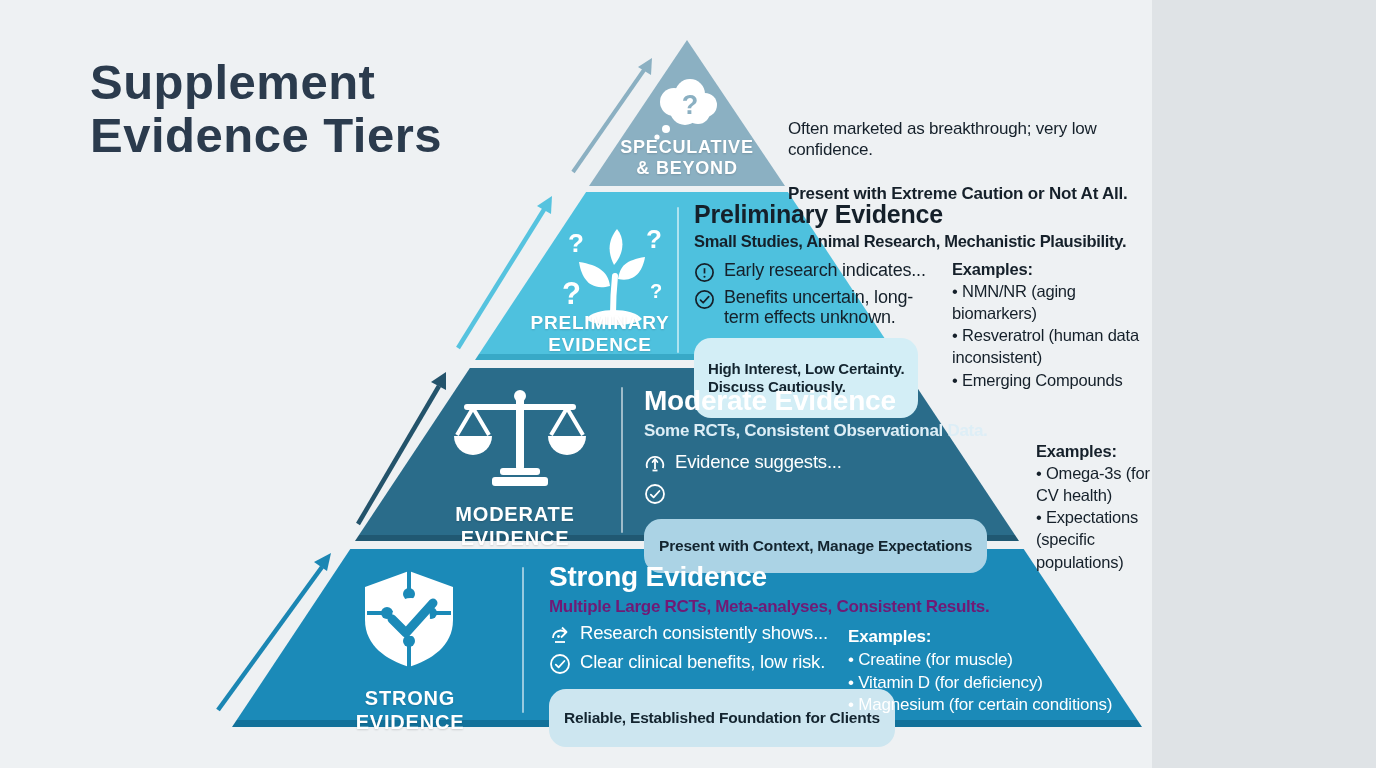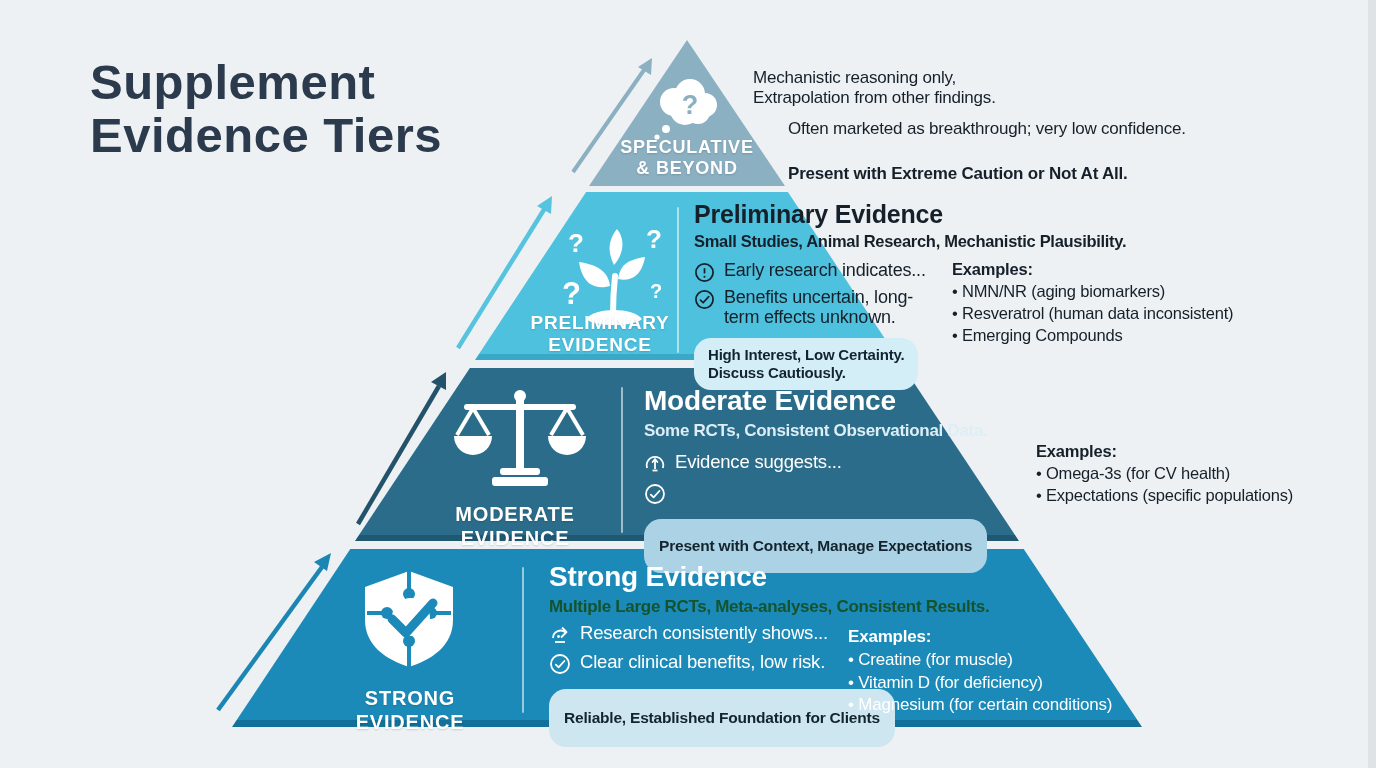--- a/index.html
+++ b/index.html
@@ -1,18 +1,18 @@
 <!DOCTYPE html>
 <html><head>
 <meta charset="utf-8">
 <style>
   * { margin:0; padding:0; box-sizing:border-box; }
   html,body { background:#dfe3e6; }
   .canvas {
-    position:relative; width:1368px; height:768px;
+    position:relative; width:1152px; height:768px;
     background:#eef1f3; overflow:hidden;
     font-family:"Liberation Sans", sans-serif;
     color:#15202a;
   }
   .abs { position:absolute; }
 
   
   .page-title {
     left:90px; top:56px; width:400px;
     font-size:49px; font-weight:bold; line-height:1.08;
@@ -60,31 +60,31 @@
   .content .sub { font-weight:bold; letter-spacing:-.3px; }
   .point { display:flex; align-items:flex-start; gap:9px; letter-spacing:-.2px; }
   .point svg { flex:0 0 auto; margin-top:1px; }
   .pill { display:inline-block; font-weight:bold; border-radius:17px; color:#13242f; letter-spacing:-.2px; }
   .pill span { display:block; }
 
   .c-2 { left:694px; top:200px; }
   .c-2 h2  { font-size:25px; margin-bottom:3px; }
   .c-2 .sub{ font-size:16.5px; margin-bottom:10px; }
   .c-2 .point { font-size:18px; margin:5px 0; max-width:232px; line-height:1.1; }
-  .c-2 .pill { background:#d3eef6; font-size:15px; padding:8px 14px; margin-top:5px; line-height:1.2; }
+  .c-2 .pill { background:#d3eef6; font-size:15px; padding:22px 14px; margin-top:5px; line-height:1.2; }
 
   .c-3 { left:644px; top:385px; color:#fff; }
   .c-3 h2  { font-size:28px; margin-bottom:4px; }
   .c-3 .sub{ font-size:17px; color:#ddeef6; margin-bottom:11px; }
   .c-3 .point { font-size:18.5px; margin:7px 0; line-height:1.1; }
   .c-3 .pill { background:#abd3e5; font-size:15.5px; padding:18px 15px; margin-top:7px; }
 
   .c-4 { left:549px; top:561px; color:#fff; }
   .c-4 h2  { font-size:28px; margin-bottom:4px; }
-  .c-4 .sub{ font-size:17px; color:#14532d; margin-bottom:5px; }
+  .c-4 .sub{ font-size:17px; color:#701a75; margin-bottom:5px; }
   .c-4 .point { font-size:18.5px; margin:6px 0; line-height:1.1; }
   .c-4 .pill { background:#cde6f0; font-size:15.5px; padding:20px 15px; margin-top:8px; }
 
   
   .examples { line-height:1.34; letter-spacing:-.2px; }
   .examples .ex-title { font-weight:bold; }
   .ex-2 { left:952px;  top:258px; font-size:16.5px; }
   .ex-3 { left:1036px; top:440px; font-size:16.5px; }
   .ex-4 { left:848px;  top:626px; font-size:17px; color:#fff; }
   .examples div { display:block; }
@@ -201,24 +201,20 @@
     <span>PRELIMINARY</span>
     <span>EVIDENCE</span>
   </div>
   <div class="band-label bl-3">
     <span>MODERATE EVIDENCE</span>
   </div>
   <div class="band-label bl-4">
     <span>STRONG EVIDENCE</span>
   </div>
 
-  <div class="abs spec-note">
-    <div>Mechanistic reasoning only,</div>
-    <div>Extrapolation from other findings.</div>
-  </div>
   <div class="abs spec-note2">
     <div>Often marketed as breakthrough; very low confidence.</div>
     <div class="bold-line">Present with Extreme Caution or Not At All.</div>
   </div>
 
   <div class="abs content c-2">
     <h2>Preliminary Evidence</h2>
     <div class="sub">Small Studies, Animal Research, Mechanistic Plausibility.</div>
     <div class="point">
       <svg width="21" height="21" viewBox="0 0 22 22" fill="none" stroke="currentColor" stroke-width="1.8">

